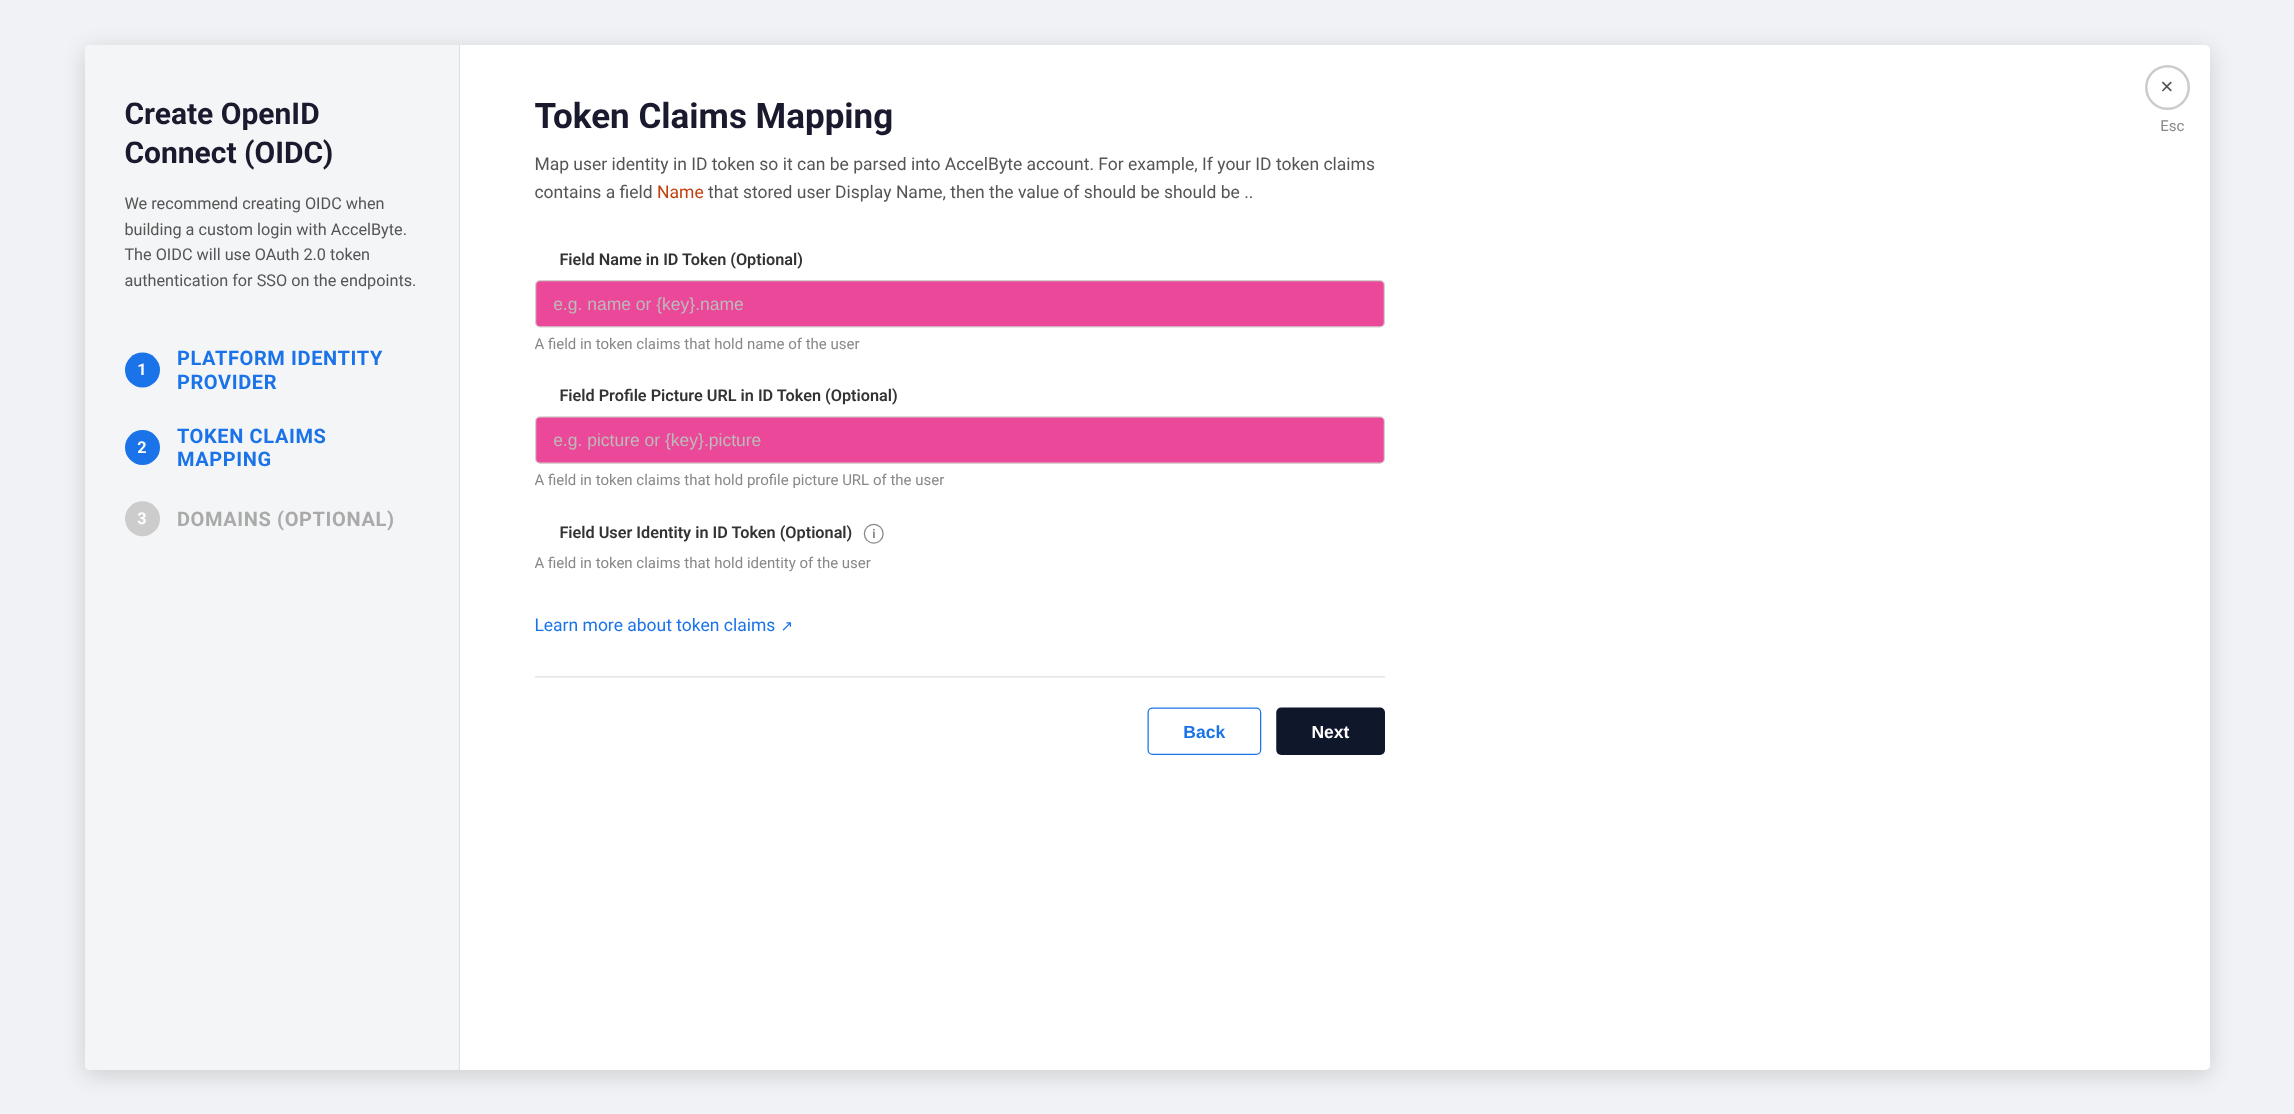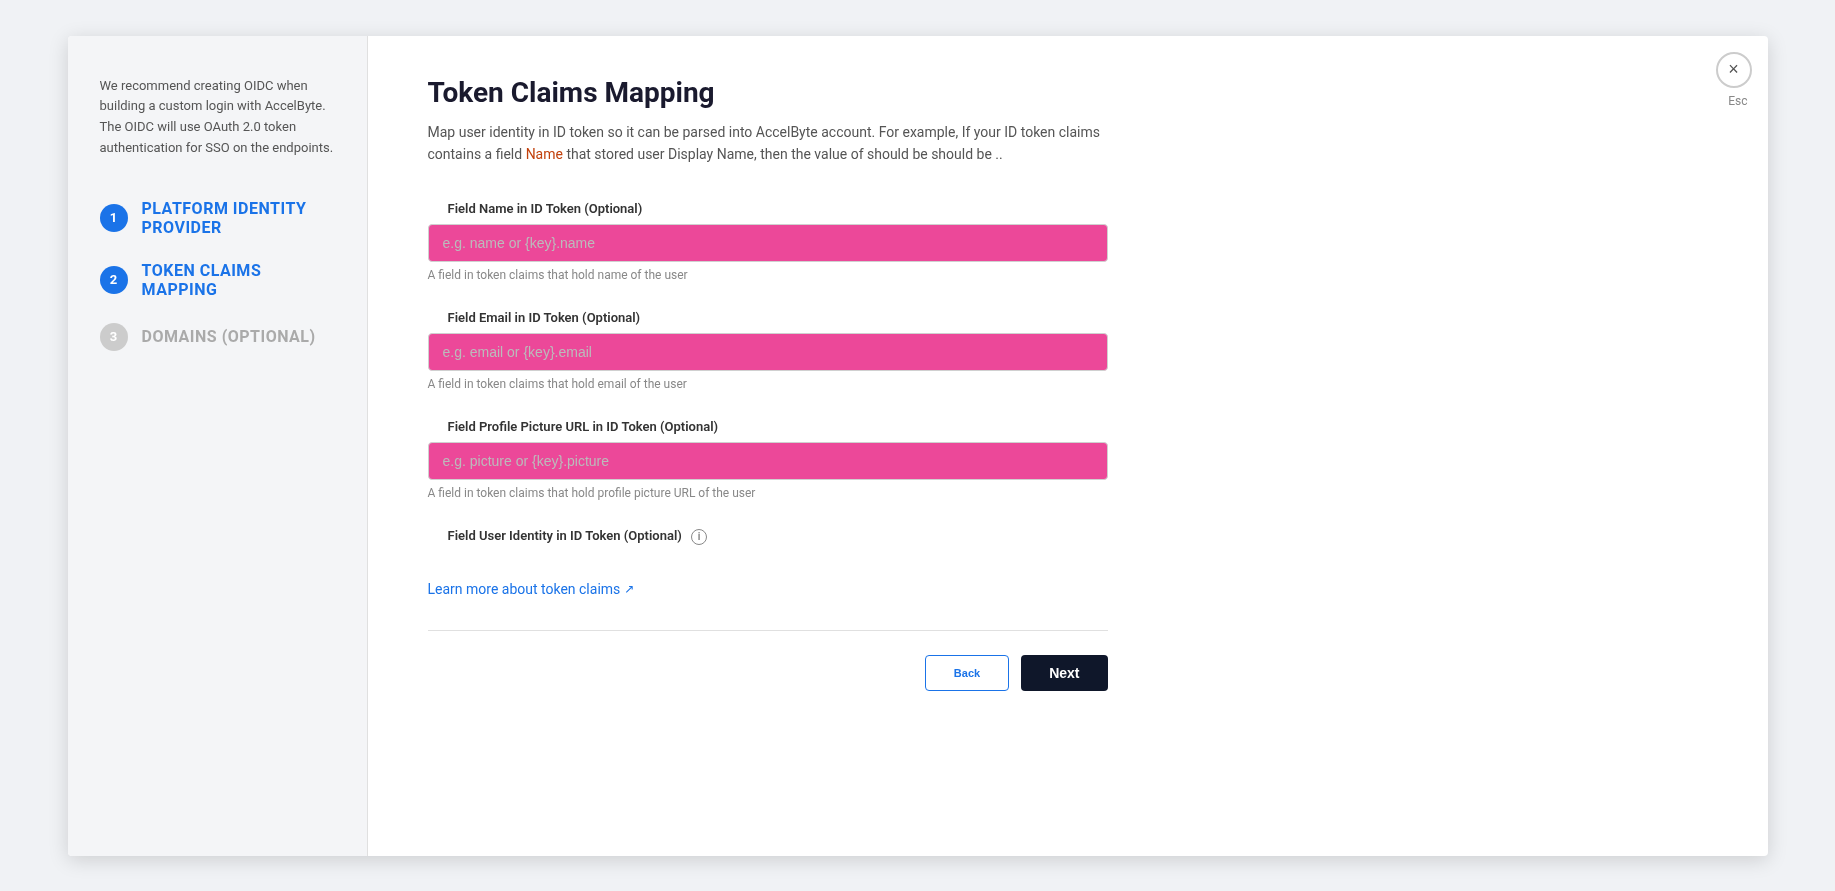--- a/index.html
+++ b/index.html
@@ -198,21 +198,21 @@
       justify-content: flex-end;
       gap: 12px;
       max-width: 680px;
     }
     .btn-back {
       padding: 10px 28px;
       border: 1px solid #1a73e8;
       background: #fff;
       color: #1a73e8;
       border-radius: 4px;
-      font-size: 11px;
+      font-size: 14px;
       font-weight: 600;
       cursor: pointer;
     }
     .btn-next {
       padding: 10px 28px;
       border: none;
       background: #0f172a;
       color: #fff;
       border-radius: 4px;
       font-size: 14px;
@@ -224,20 +224,21 @@
 <body>
 
 <div class="modal">
 
   <button class="close-btn">
     <span>×</span>
   </button>
   <span class="esc-label">Esc</span>
 
   <div class="sidebar">
+    <h1 class="sidebar-title">Create OpenID Connect (OIDC)</h1>
     <p class="sidebar-desc">We recommend creating OIDC when building a custom login with AccelByte. The OIDC will use OAuth 2.0 token authentication for SSO on the endpoints.</p>
     <div class="steps">
 
       <div class="step-item">
         <div class="step-circle active">
           <span>1</span>
         </div>
         <span class="step-label active">PLATFORM IDENTITY PROVIDER</span>
       </div>
 
@@ -264,39 +265,35 @@
     </p>
 
     
     <div class="form-group">
       <label class="form-label">Field Name in ID Token (Optional)</label>
       <input class="form-input" type="text" placeholder="e.g. name or {key}.name" style="">
       <p class="form-hint">A field in token claims that hold name of the user</p>
     </div>
 
     
-    <div class="form-group">
-      <label class="form-label">Field Email in ID Token (Optional)</label>
-      <input class="form-input" type="text" placeholder="e.g. email or {key}.email" style="">
-      <p class="form-hint">A field in token claims that hold email of the user</p>
-    </div>
 
     
     <div class="form-group">
       <label class="form-label">Field Profile Picture URL in ID Token (Optional)</label>
       <input class="form-input" type="text" placeholder="e.g. picture or {key}.picture" style="">
       <p class="form-hint">A field in token claims that hold profile picture URL of the user</p>
     </div>
 
     
     <div class="form-group">
       <label class="form-label">
         <span>Field User Identity in ID Token (Optional)</span>
         <span class="info-icon">i</span>
       </label>
+      <p class="form-hint">A field in token claims that hold identity of the user</p>
     </div>
 
     
     <a class="learn-more-link">
       <span>Learn more about token claims</span>
       <span class="external-icon">↗</span>
     </a>
 
     <hr class="divider">
 

